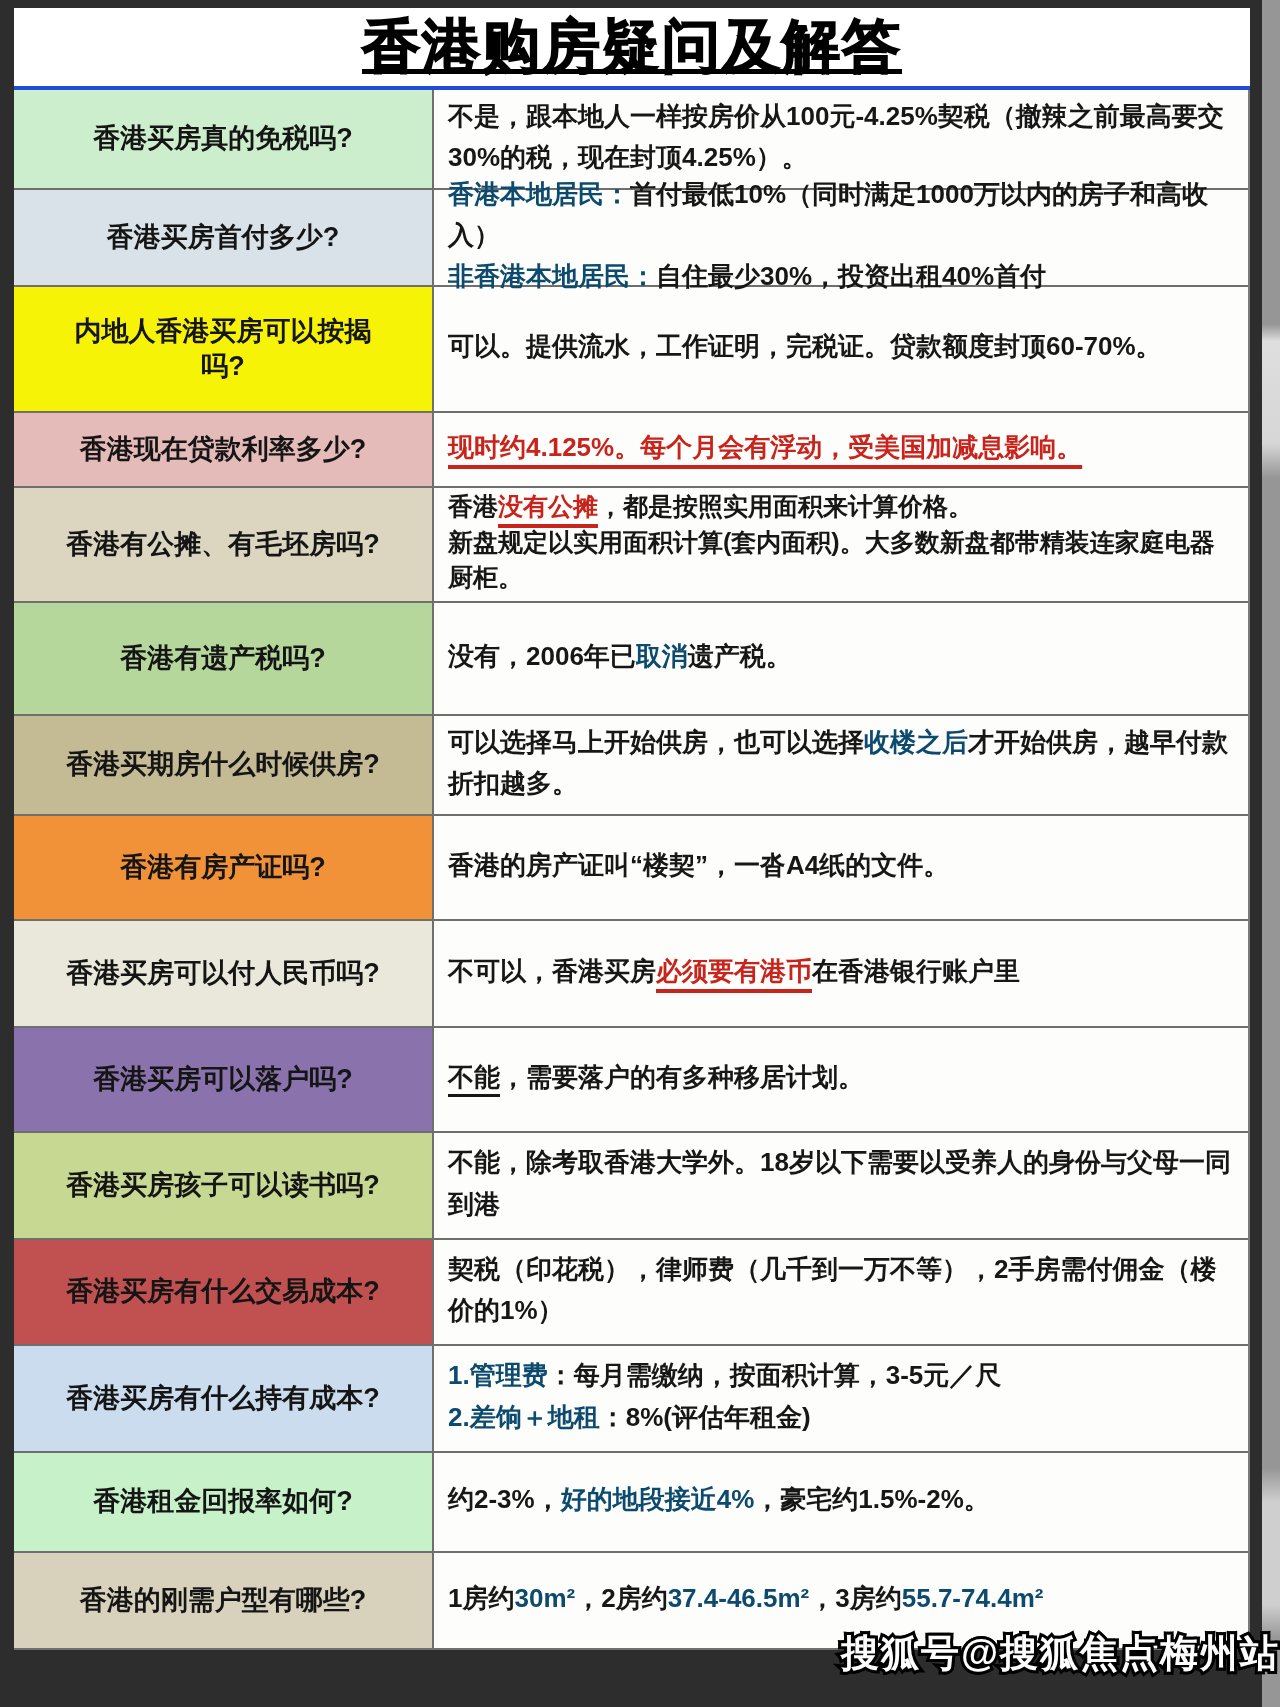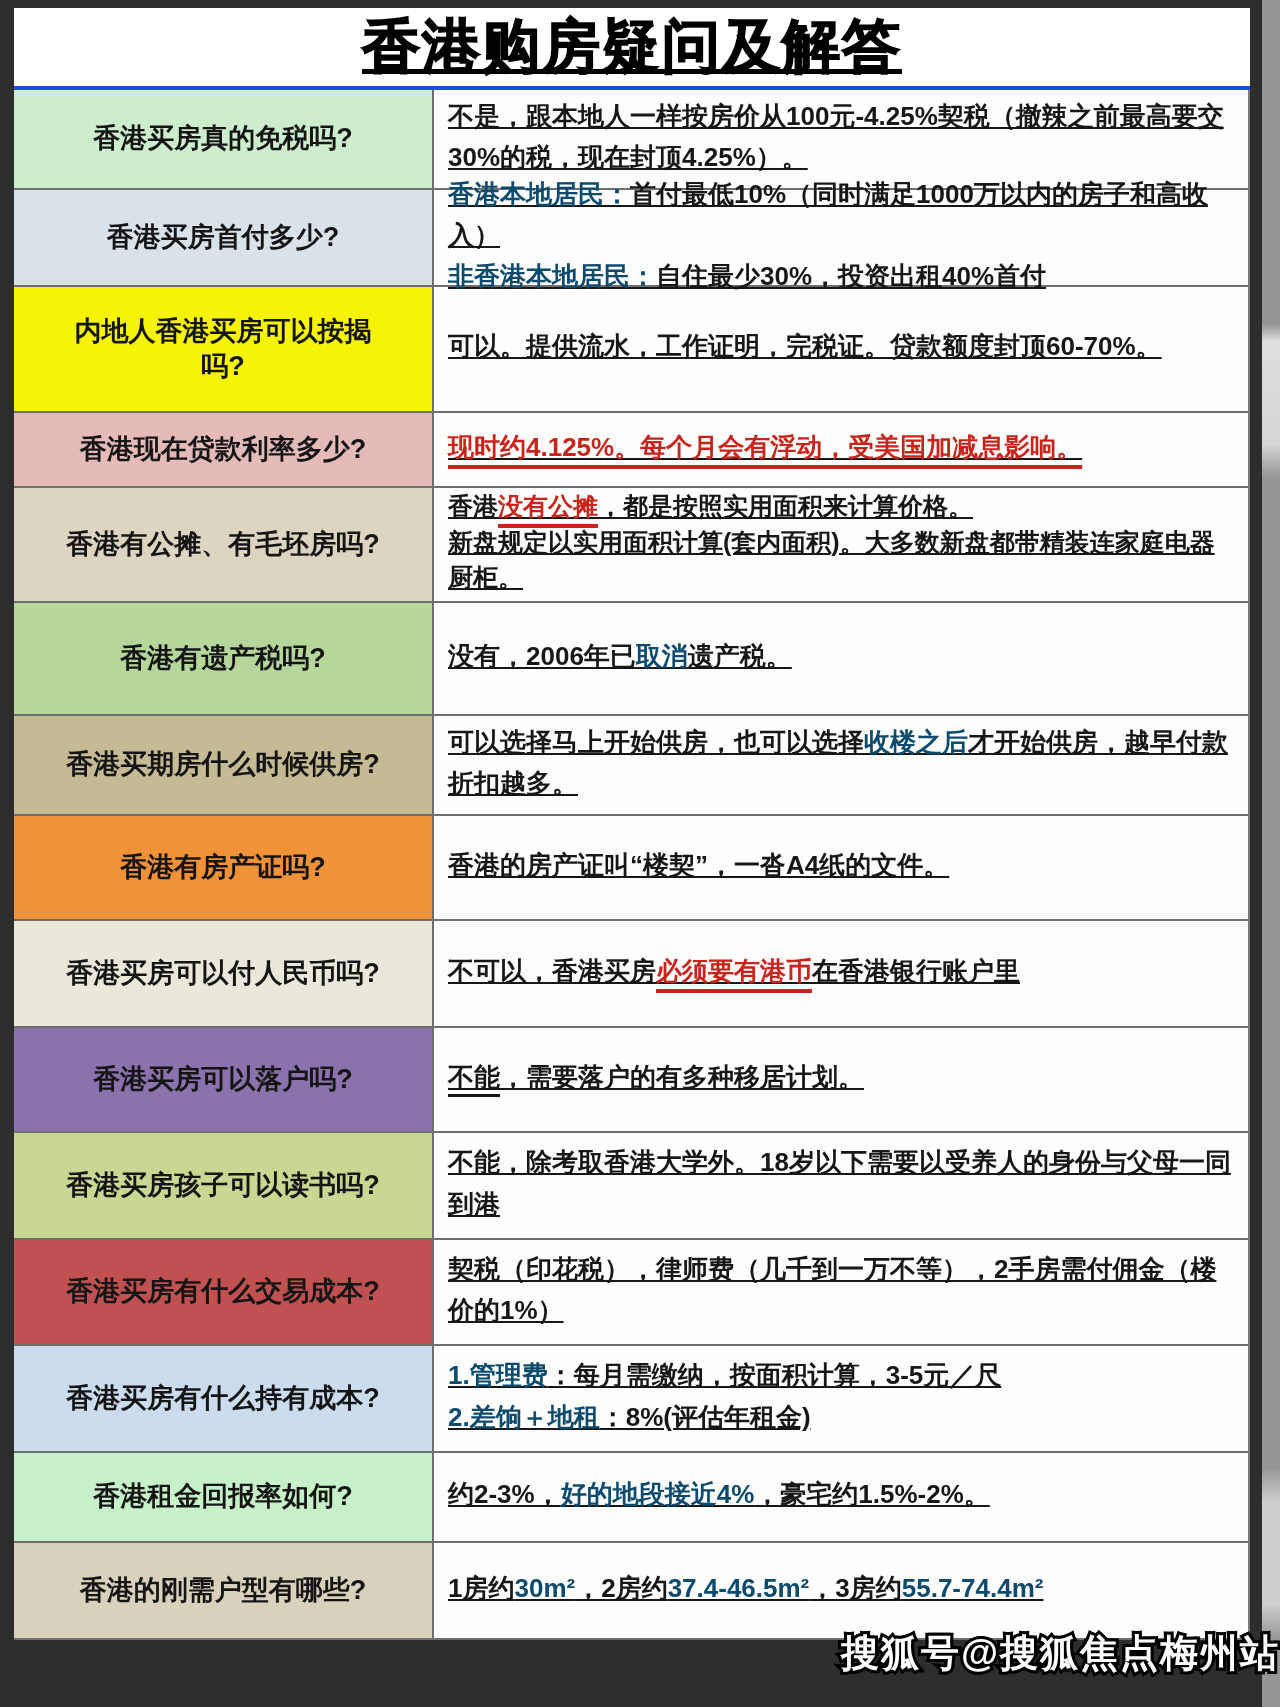--- a/index.html
+++ b/index.html
@@ -45,21 +45,20 @@
     line-height:1.3;
     padding:4px 8px;
     white-space:pre-line;
   }
   .a{
     flex:1;box-sizing:border-box;
     display:flex;flex-direction:column;justify-content:center;
     padding:4px 10px 8px 14px;
     font-size:26px;font-weight:700;color:#171717;
     line-height:1.58;
-    text-decoration:underline;
   }
   .a.compact{font-size:25px;line-height:1.42;}
   .ans-line{display:block;}
   .seg-normal{color:#171717;}
   .seg-red{color:#0c4a6e;}
   .seg-redline{
     color:#c9241c;
     text-decoration:underline;
     text-decoration-color:#c9241c;
     text-decoration-thickness:3.5px;
@@ -171,21 +170,21 @@
           <div class="ans-line"><span class="seg-normal">契税（印花税），律师费（几千到一万不等），2手房需付佣金（楼价的1%）</span></div>
         </div>
       </div>
       <div class="row" style="height: 107px;">
         <div class="q" style="background: rgb(202, 220, 238);">香港买房有什么持有成本?</div>
         <div class="a">
           <div class="ans-line"><span class="seg-red">1.管理费</span><span class="seg-normal">：每月需缴纳，按面积计算，3-5元／尺</span></div>
           <div class="ans-line"><span class="seg-red">2.差饷＋地租</span><span class="seg-normal">：8%(评估年租金)</span></div>
         </div>
       </div>
-      <div class="row" style="height: 90px;">
+      <div class="row" style="height: 100px;">
         <div class="q" style="background: rgb(198, 241, 201);">香港租金回报率如何?</div>
         <div class="a">
           <div class="ans-line"><span class="seg-normal">约2-3%，</span><span class="seg-red">好的地段接近4%</span><span class="seg-normal">，豪宅约1.5%-2%。</span></div>
         </div>
       </div>
       <div class="row" style="height: 97px;">
         <div class="q" style="background: rgb(216, 210, 188);">香港的刚需户型有哪些?</div>
         <div class="a">
           <div class="ans-line"><span class="seg-normal">1房约</span><span class="seg-red">30m²</span><span class="seg-normal">，2房约</span><span class="seg-red">37.4-46.5m²</span><span class="seg-normal">，3房约</span><span class="seg-red">55.7-74.4m²</span></div>
         </div>

